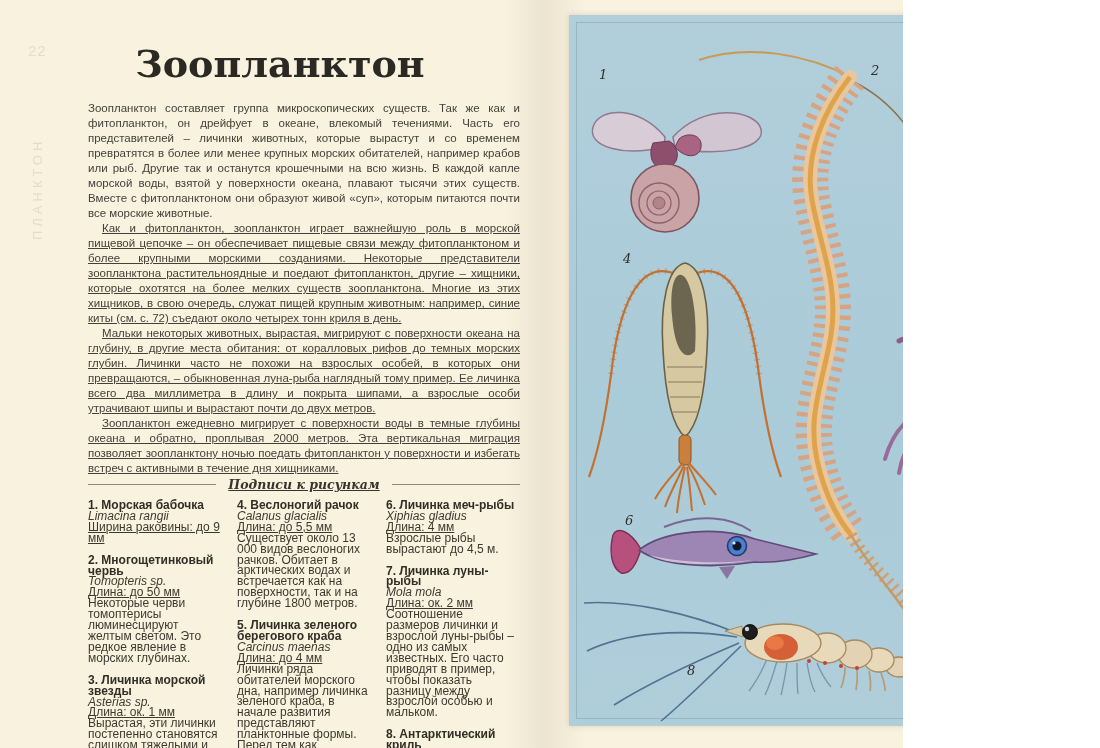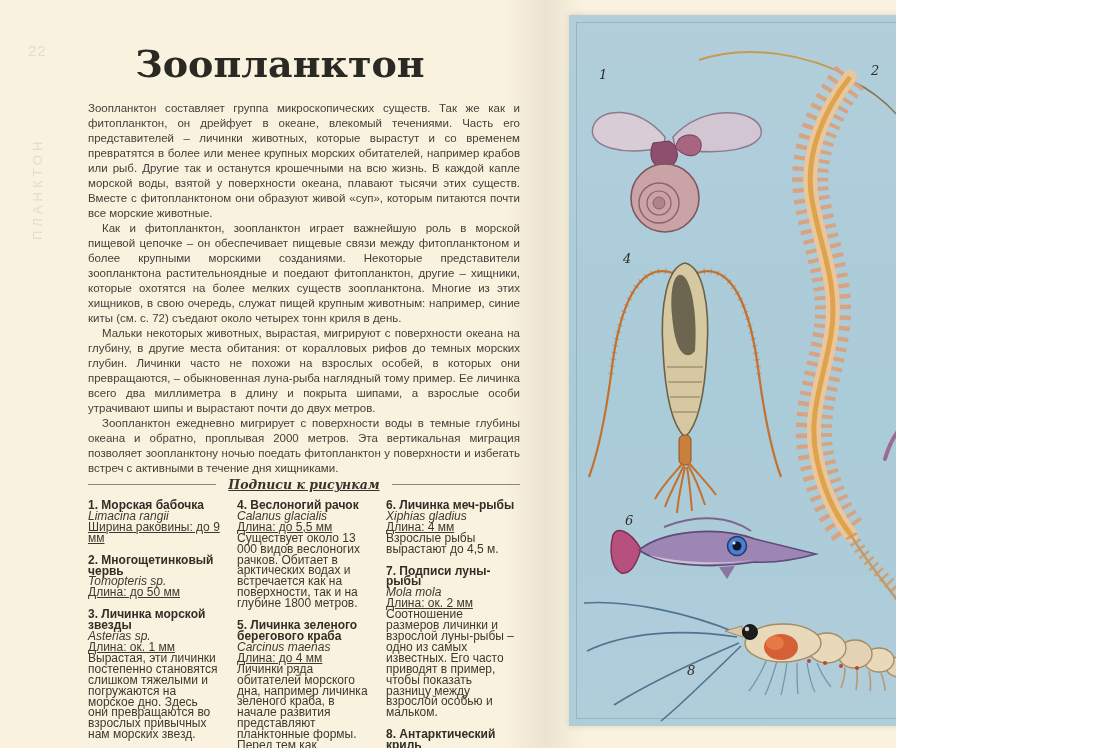--- a/index.html
+++ b/index.html
@@ -1,20 +1,21 @@
 <!DOCTYPE html>
 <html><head>
 <meta charset="utf-8">
 <style>
   html,body{margin:0;padding:0;}
   .spread{
     position:relative; width:896px; height:748px;
     background:#f9f2df; overflow:hidden;
     font-family:"Liberation Sans", sans-serif;
     color:#46423a;
+    padding-left:7px;
   }
   .gutter{
     position:absolute; left:505px; top:0; width:80px; height:748px;
     background:linear-gradient(90deg, rgba(120,105,80,0) 0%, rgba(120,105,80,0.10) 50%, rgba(120,105,80,0) 100%);
     pointer-events:none;
   }
   
   .page-number{
     position:absolute; left:28px; top:42px;
     font-size:15px; letter-spacing:1px; color:#e4ddc8;
@@ -30,21 +31,21 @@
     font-family:"DejaVu Serif", serif; font-weight:bold;
     font-size:38px; line-height:44px; color:#2b2924;
   }
   .body-text{
     position:absolute; left:88px; top:101px; width:432px;
   }
   .body-text p{
     margin:0; font-size:11.5px; line-height:15px;
     text-align:justify; color:#45413a;
   }
-  .body-text p + p{ text-indent:14px; }
+  .body-text p + p{ text-indent:14px;text-decoration:underline; }
   .cap-header{
     position:absolute; left:88px; top:477px; width:432px;
     display:flex; align-items:center; gap:12px;
   }
   .cap-header .rule{ flex:1; height:1px; background:#8f8774; }
   .cap-header .cap-header-text{
     font-family:"DejaVu Serif", serif; font-style:italic; font-weight:bold;
     font-size:12.5px; color:#38342c; white-space:nowrap;text-decoration:underline;
   }
   .captions{
@@ -100,20 +101,21 @@
     <div class="cap-col">
       <div class="cap-item">
         <div class="cap-title"><span>1.</span> <span>Морская бабочка</span></div>
         <div class="cap-latin">Limacina rangii</div>
         <div class="cap-size">Ширина раковины: до 9 мм</div>
       </div>
       <div class="cap-item">
         <div class="cap-title"><span>2.</span> <span>Многощетинковый червь</span></div>
         <div class="cap-latin">Tomopteris sp.</div>
         <div class="cap-size">Длина: до 50 мм</div>
+        <div class="cap-text">Некоторые черви томоптерисы люминесцируют желтым светом. Это редкое явление в морских глубинах.</div>
       </div>
       <div class="cap-item">
         <div class="cap-title"><span>3.</span> <span>Личинка морской звезды</span></div>
         <div class="cap-latin">Asterias sp.</div>
         <div class="cap-size">Длина: ок. 1 мм</div>
         <div class="cap-text">Вырастая, эти личинки постепенно становятся слишком тяжелыми и погружаются на морское дно. Здесь они превращаются во взрослых привычных нам морских звезд.</div>
       </div>
     </div>
     <div class="cap-col">
       <div class="cap-item">
@@ -130,21 +132,21 @@
       </div>
     </div>
     <div class="cap-col">
       <div class="cap-item">
         <div class="cap-title"><span>6.</span> <span>Личинка меч-рыбы</span></div>
         <div class="cap-latin">Xiphias gladius</div>
         <div class="cap-size">Длина: 4 мм</div>
         <div class="cap-text">Взрослые рыбы вырастают до 4,5 м.</div>
       </div>
       <div class="cap-item">
-        <div class="cap-title"><span>7.</span> <span>Подписи луны-рыбы</span></div>
+        <div class="cap-title"><span>7.</span> <span>Личинка луны-рыбы</span></div>
         <div class="cap-latin">Mola mola</div>
         <div class="cap-size">Длина: ок. 2 мм</div>
         <div class="cap-text">Соотношение размеров личинки и взрослой луны-рыбы – одно из самых известных. Его часто приводят в пример, чтобы показать разницу между взрослой особью и мальком.</div>
       </div>
       <div class="cap-item">
         <div class="cap-title"><span>8.</span> <span>Антарктический криль</span></div>
         <div class="cap-latin">Euphausia superba</div>
         <div class="cap-size">Длина: до 6 см</div>
         <div class="cap-text">По общей массе эти ракообразные, вероятно, самые многочисленные животные на Земле.</div>
       </div>

